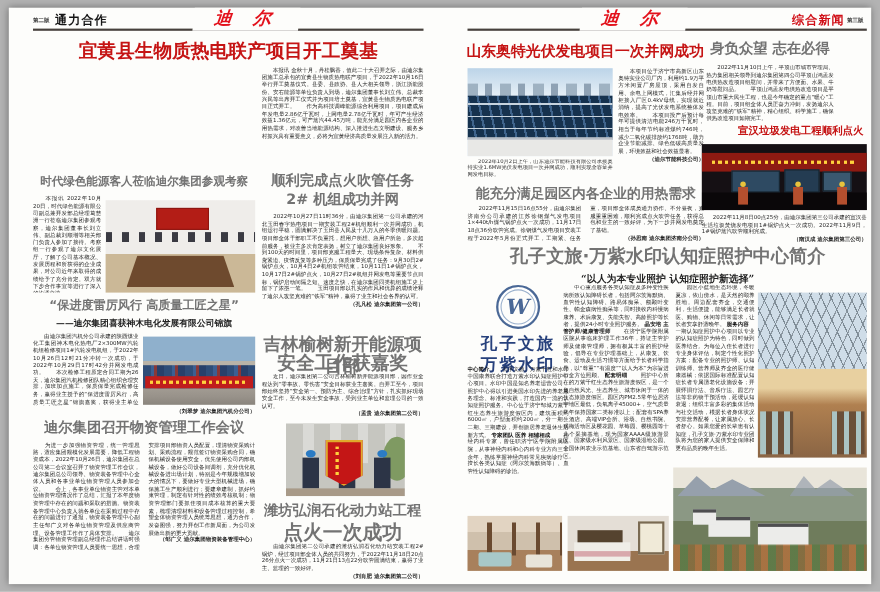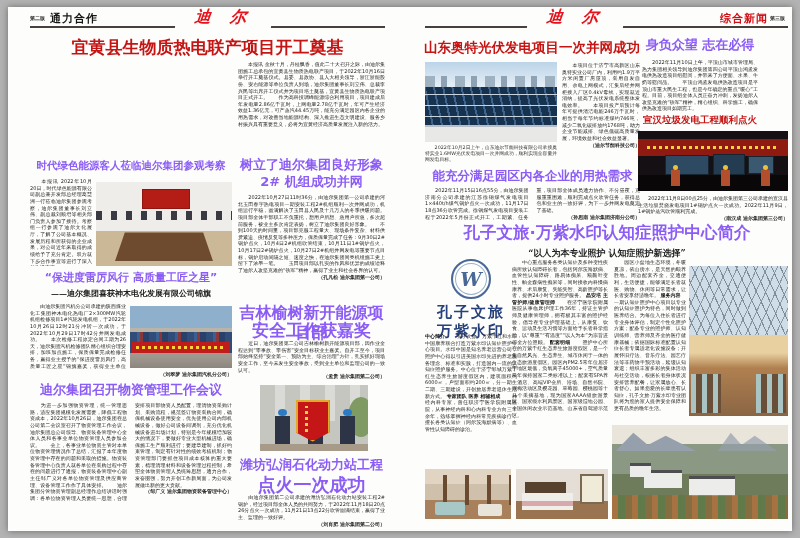--- a/index.html
+++ b/index.html
@@ -8,21 +8,21 @@
   .sheet{position:absolute;left:8px;top:7px;width:784px;height:524px;background:#fdfdfb;
          box-shadow:0 0 7px rgba(0,0,0,.4);}
   .abs{position:absolute;}
   .rule{position:absolute;height:0;border-top:2px solid #47413d;}
   .ed{font-size:5px;color:#333;font-weight:bold;}
   .sec{font-size:11px;font-weight:bold;color:#151515;letter-spacing:1px;}
   .sec.red{color:#d01018;}
   .logo{color:#e3121c;font:bold italic 16px "DejaVu Serif","Liberation Serif",serif;
         letter-spacing:7px;background:#fdfdfb;text-align:center;transform:skewX(-6deg);
         padding:0 6px;z-index:3;}
-  .hl{position:absolute;font-weight:bold;color:#8b5cf6;text-align:center;line-height:1.25;}
+  .hl{position:absolute;font-weight:bold;color:#737373;text-align:center;line-height:1.25;}
   .hl.red{color:#c51414;}
   .sub{position:absolute;font-weight:bold;color:#222;text-align:center;
        font-family:"DejaVu Serif","Liberation Serif",serif;}
   .art{position:absolute;font-size:5px;line-height:1.33;color:#1f1f1f;text-align:justify;
        overflow:hidden;}
   .byline{display:block;text-align:right;font-weight:bold;}
   .cap{position:absolute;font-size:4.8px;line-height:1.3;color:#333;text-align:justify;overflow:hidden;}
   .cols2{column-count:2;column-gap:8px;}
   .photo{position:absolute;overflow:hidden;background:#ddd;}
   
@@ -148,21 +148,21 @@
   <div class="art byline" style="left:122px;top:364px;width:102px;">（刘翠梦 迪尔集团汽机分公司）</div>
 
   <div class="hl" style="left:22px;top:375px;width:202px;font-size:13px;">迪尔集团召开物资管理工作会议</div>
   <div class="art cols2" style="left:22px;top:395px;width:202px;height:118px;">
     <span>　　为进一步加强物资管理，统一管理思路，适应集团规模化发展需要，降低工程物资成本，2022年10月26日，迪尔集团在总公司第二会议室召开了物资管理工作会议，迪尔集团总公司领导、物资装备管理中心全体人员和各事业单位物资管理人员参加会议。　　会上，各事业单位物资主管对本单位物资管理情况作了总结，汇报了本年度物资管理中存在的问题和采取的措施。物资装备管理中心负责人就各单位在采购过程中存在的问题进行了通报，物资装备管理中心副主任邹广义对各单位物资管理及供应商管理、设备管理工作作了具体安排。　　迪尔集团分管物资管理副总经理作总结讲话时强调：各单位物资管理人员要统一思想，合理安排项目部物资人员配置，理清物资采购计划、采购流程，规范签订物资采购合同，确保机械设备使用安全，优先使用公司内部机械设备，做好公司设备间调剂，充分优化机械设备进出场计划，特别是今年规模增加较大的情况下，要做好专业大型机械进场，确保施工生产顺利进行；要建章建制，抓好约束管理，制定有针对性的绩效考核机制；物资管理部门要抓住项目成本核算的重大要素，梳理清理材料和设备管理过程控制，希望全体物资管理人员统筹思想，通力合作，发奋图强，努力开创工作新局面，为公司发展做出新的更大贡献。</span>
     <span class="byline">（邹广义 迪尔集团物资装备管理中心）</span>
   </div>
 
   <div class="art" style="left:230px;top:54px;width:147px;height:92px;">　　本报讯 金秋十月，丹桂飘香，值此二十大召开之际，由迪尔集团施工总承包的宜黄县生物质热电联产项目，于2022年10月16日举行开工奠基仪式。县委、县政协、县人大相关领导，浙江浙能股份、安右能源等单位负责人到场，迪尔集团董事长刘立伟、总裁李兴民等出席开工仪式并为项目培土奠基，宜黄县生物质热电联产项目正式开工。　　作为高科技调峰能源综合利用项目，项目建成后年发电量2.86亿千瓦时，上网电量2.78亿千瓦时，年可产生经济效益1.36亿元，可产蒸汽44.45万吨，能充分满足园区内各企业的用热需求，对改善当地能源结构、深入推进生态文明建设、服务乡村振兴具有重要意义，必将为宜黄经济高质量发展注入新的活力。</div>
 
-  <div class="hl" style="left:230px;top:150px;width:147px;font-size:13px;">树立了迪尔集团良好形象</div>
+  <div class="hl" style="left:230px;top:150px;width:147px;font-size:13px;">顺利完成点火吹管任务</div>
   <div class="hl" style="left:230px;top:167px;width:147px;font-size:13px;">2# 机组成功并网</div>
   <div class="art" style="left:230px;top:187px;width:147px;height:102px;">
     <span>　　2022年10月27日11时36分，由迪尔集团第一公司承建的河北玉田春宇热电项目一期安装工程2#机组顺利一次并网成功，机组运行平稳，圆满解决了玉田县人民及十几万人的冬季供暖问题。项目部全体干部职工不负重托，想用户所想、急用户所急，多次超前服务，被业主多次肯定表扬，树立了迪尔集团良好形象。　　不到100天的时间里，项目部克服工程量大、现场条件复杂、材料供货紧迫、疫情反复等多种压力，保质保量完成了任务：9月30日2#锅炉点火，10月4日2#机组吹管结束，10月11日1#锅炉点火，10月17日2#锅炉点火，10月27日2#机组并网发电等重要节点目标，锅炉启动间隔之短、速度之快，在迪尔集团同类机组施工史上留下了浓墨一笔。　　玉田项目部以扎实的作风和优异的成绩诠释了迪尔人攻坚克难的“铁军”精神，赢得了业主和社会各界的认可。</span>
     <span class="byline">（孔凡松 迪尔集团第一公司）</span>
   </div>
 
   <div class="hl" style="left:230px;top:296px;width:147px;font-size:16px;">吉林榆树新开能源项目部</div>
   <div class="hl" style="left:230px;top:313px;width:147px;font-size:17px;">安全工作获嘉奖</div>
   <div class="art" style="left:230px;top:333px;width:147px;height:42px;">
     <span>　　近日，迪尔集团第二公司吉林榆树新开能源项目部，因作业全程达到“零事故、零伤害”安全目标获业主嘉奖。自开工至今，项目部始终坚持“安全第一、预防为主、综合治理”方针，扎实抓好现场安全工作，至今未发生安全事故，受到业主单位和监理公司的一致认可。</span>
@@ -207,21 +207,21 @@
   <div class="art cols2" style="left:417px;top:180px;width:215px;height:34px;">
     <span>　　2022年11月15日16点55分，由迪尔集团济南分公司承建的江苏徐钢煤气发电项目1×440t/h煤气锅炉点火一次成功，11月17日18点36分吹管完成。徐钢煤气发电项目安装工程于2022年5月份正式开工，工期紧、任务重，项目部全体成员通力协作、不分昼夜，克服重重困难，顺利完成点火吹管任务，获得总包和业主的一致好评，为下一步并网发电奠定了基础。</span>
     <span class="byline">（孙思南 迪尔集团济南分公司）</span>
   </div>
 
   <div class="hl" style="left:634px;top:30px;width:116px;font-size:13px;font-family:'DejaVu Serif','Liberation Serif',serif;">身负众望 志在必得</div>
   <div class="art" style="left:634px;top:52px;width:116px;height:52px;">
     <span>　　2022年11月10日上午，平顶山市城市管理局、热力集团相关领导到迪尔集团第四公司平顶山鸿孟发电供热改造项目组慰问，并带来了方便面、水果、牛奶等慰问品。　　平顶山鸿孟发电供热改造项目是平顶山市重大民生工程，也是今年确定的重点“暖心”工程。目前，项目组全体人员正奋力冲刺，发扬迪尔人攻坚克难的“铁军”精神，精心组织、科学施工，确保供热改造项目如期完工。</span>
     
   </div>
-  <div class="hl red" style="left:632px;top:107px;width:120px;font-size:9.5px;">宣汉垃圾发电工程顺利点火</div>
+  <div class="hl red" style="left:660px;top:107px;width:120px;font-size:9.5px;">宣汉垃圾发电工程顺利点火</div>
   <div class="photo ph-ctl" style="left:630px;top:124px;width:150px;height:60px;">
     <div class="ctl-wall"></div>
     <div class="ctl-scr" style="left:18%;top:40%;width:28%;height:30%;"></div>
     <div class="ctl-scr" style="left:50%;top:38%;width:20%;height:32%;background:#243c52;"></div>
     <div class="ctl-scr" style="left:73%;top:42%;width:16%;height:26%;background:#3a5870;"></div>
     <div class="ctl-desk"></div>
     <div class="ctl-man" style="left:22%;"></div>
     <div class="ctl-man" style="left:55%;"></div>
     <div class="ctl-man" style="left:82%;"></div>
   </div>

